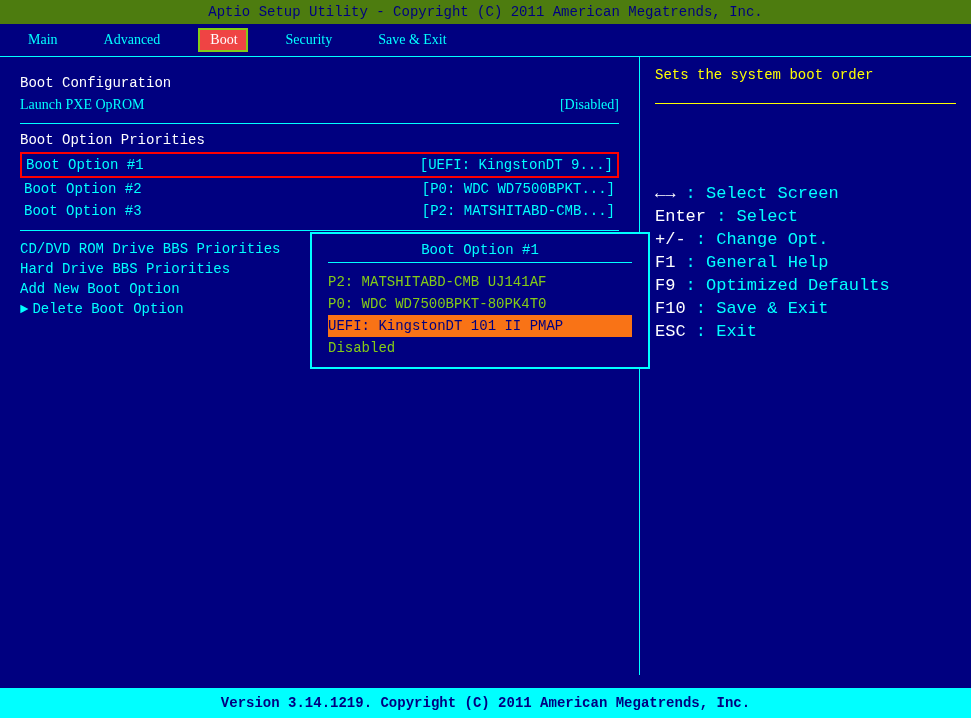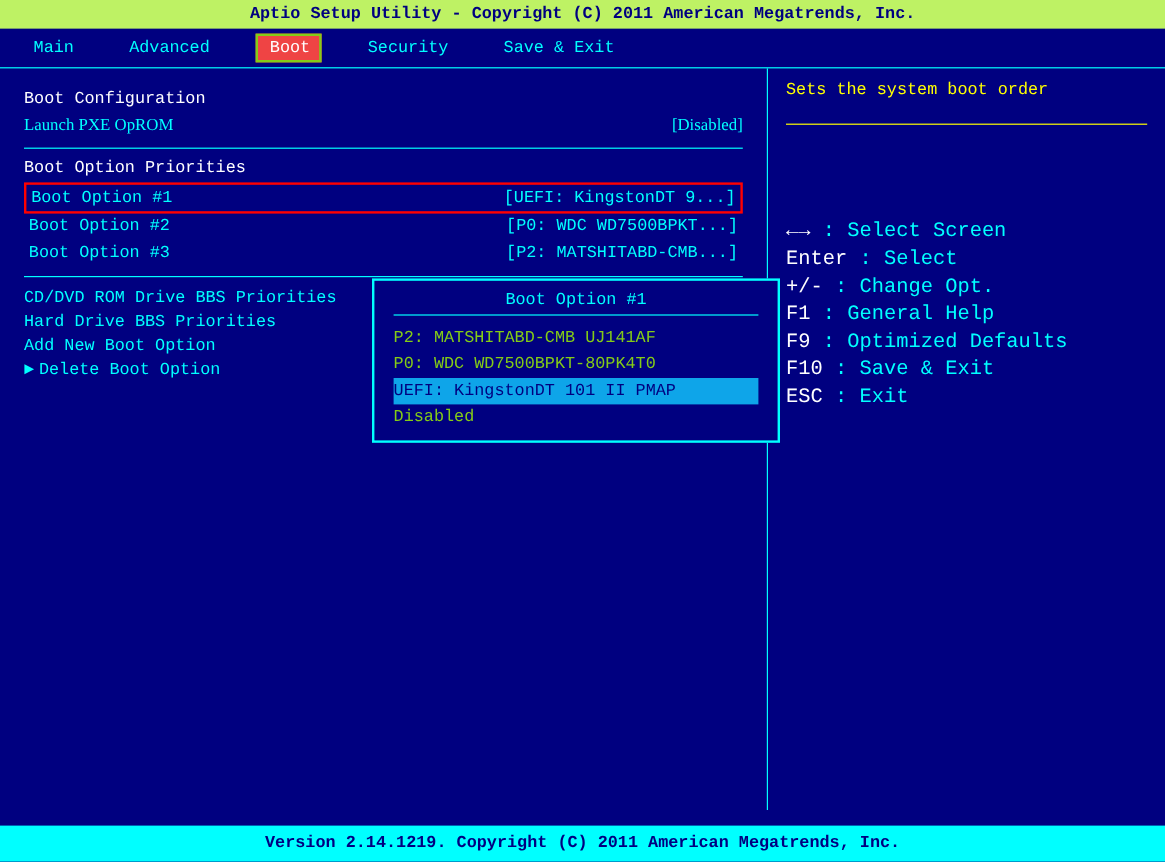--- a/index.html
+++ b/index.html
@@ -9,37 +9,38 @@
       height: 718px;
       background: #000080;
       font-family: 'Courier New', Courier, monospace;
       font-size: 14px;
       color: #00FFFF;
       overflow: hidden;
     }
 
     
     #title-bar {
-      background: #bef264;
+      background: #4d7c0f;
       color: #000080;
       text-align: center;
       padding: 4px 0;
-      font-weight: bold;
+      font-weight: normal;
     }
 
     
     #menu-bar {
       background: #000080;
       color: #00FFFF;
       display: flex;
       flex-direction: row;
       align-items: center;
       padding: 4px 20px;
       gap: 30px;
       border-bottom: 1px solid #00FFFF;
+      font-family: Liberation Serif, serif;
     }
 
     .menu-item {
       cursor: pointer;
       padding: 2px 8px;
     }
 
     .menu-item.active {
       background: #ef4444;
       color: #FFFFFF;
@@ -155,21 +156,21 @@
       padding-bottom: 4px;
     }
 
     .dropdown-item {
       color: #84cc16;
       padding: 3px 0;
       cursor: pointer;
     }
 
     .dropdown-item.highlighted {
-      background: #0ea5e9;
+      background: #f97316;
       color: #000080;
     }
 
     
     #bottom-bar {
       background: #00FFFF;
       color: #000080;
       text-align: center;
       padding: 5px 0;
       font-weight: bold;
@@ -288,14 +289,14 @@
     </div>
     <div class="key-help">
       <span class="key-label">ESC</span>
       <span>   : Exit</span>
     </div>
   </div>
 
 </div>
 
 <div id="bottom-bar">
-  <span>Version 2.14.1219. Copyright (C) 2011 American Megatrends, Inc.</span>
+  <span>Version 3.14.1219. Copyright (C) 2011 American Megatrends, Inc.</span>
 </div>
 
 </body></html>

